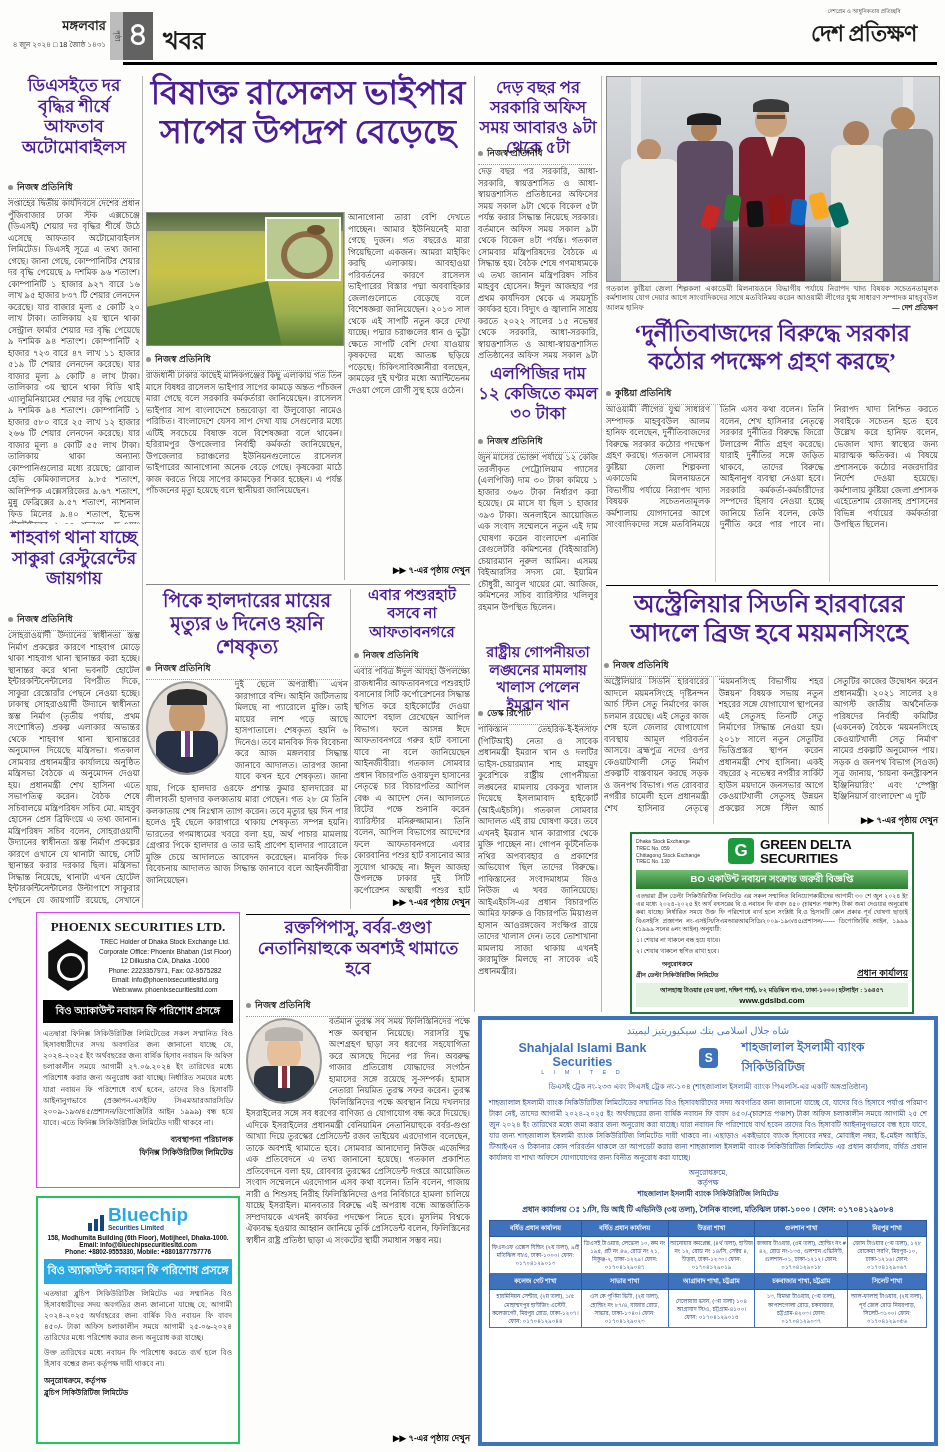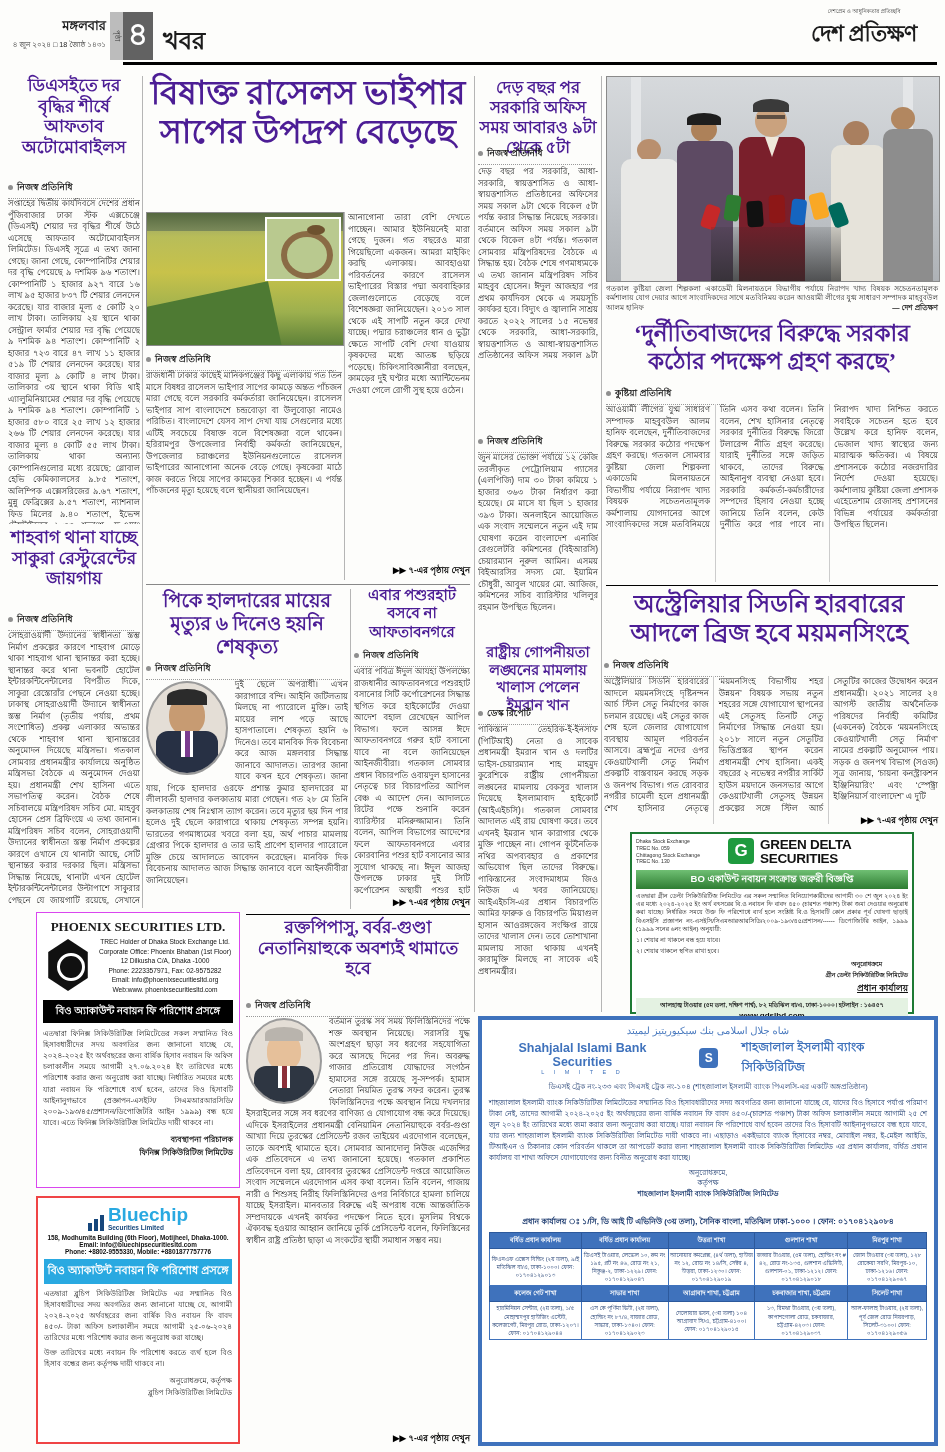--- a/index.html
+++ b/index.html
@@ -142,20 +142,21 @@
 
   <div class="vrule" style="left:474px;top:76px;height:936px;"></div>
 
   <div class="hl" style="left:478px;top:78px;width:120px;font-size:16.5px;">দেড় বছর পর সরকারি অফিস সময় আবারও ৯টা থেকে ৫টা</div>
   <div class="byline" style="left:478px;top:146px;width:114px;">
     <span class="b-dot"></span>
     <span>নিজস্ব প্রতিনিধি</span>
   </div>
   <div class="bt" style="left:478px;top:166px;width:120px;height:194px;">দেড় বছর পর সরকারি, আধা-সরকারি, স্বায়ত্তশাসিত ও আধা-স্বায়ত্তশাসিত প্রতিষ্ঠানের অফিসের সময় সকাল ৯টা থেকে বিকেল ৫টা পর্যন্ত করার সিদ্ধান্ত নিয়েছে সরকার। বর্তমানে অফিস সময় সকাল ৯টা থেকে বিকেল ৪টা পর্যন্ত। গতকাল সোমবার মন্ত্রিপরিষদের বৈঠকে এ সিদ্ধান্ত হয়। বৈঠক শেষে গণমাধ্যমকে এ তথ্য জানান মন্ত্রিপরিষদ সচিব মাহবুব হোসেন। ঈদুল আজহার পর প্রথম কার্যদিবস থেকে এ সময়সূচি কার্যকর হবে। বিদ্যুৎ ও জ্বালানি সাশ্রয় করতে ২০২২ সালের ১৫ নভেম্বর থেকে সরকারি, আধা-সরকারি, স্বায়ত্তশাসিত ও আধা-স্বায়ত্তশাসিত প্রতিষ্ঠানের অফিস সময় সকাল ৯টা থেকে বিকেল ৪টা পর্যন্ত করা হয়েছিল।</div>
 
+  <div class="hl" style="left:478px;top:364px;width:120px;font-size:16.5px;">এলপিজির দাম ১২ কেজিতে কমল ৩০ টাকা</div>
   <div class="byline" style="left:478px;top:434px;width:114px;">
     <span class="b-dot"></span>
     <span>নিজস্ব প্রতিনিধি</span>
   </div>
   <div class="bt" style="left:478px;top:452px;width:120px;height:186px;">জুন মাসের ভোক্তা পর্যায়ে ১২ কেজি তরলীকৃত পেট্রোলিয়াম গ্যাসের (এলপিজি) দাম ৩০ টাকা কমিয়ে ১ হাজার ৩৬৩ টাকা নির্ধারণ করা হয়েছে। মে মাসে যা ছিল ১ হাজার ৩৯৩ টাকা। অনলাইনে আয়োজিত এক সংবাদ সম্মেলনে নতুন এই দাম ঘোষণা করেন বাংলাদেশ এনার্জি রেগুলেটরি কমিশনের (বিইআরসি) চেয়ারম্যান নূরুল আমিন। এসময় বিইআরসির সদস্য মো. ইয়ামিন চৌধুরী, আবুল খায়ের মো. আজিজ, কমিশনের সচিব ব্যারিস্টার খলিলুর রহমান উপস্থিত ছিলেন।</div>
 
   <div class="hl" style="left:478px;top:644px;width:120px;font-size:14.5px;">রাষ্ট্রীয় গোপনীয়তা লঙ্ঘনের মামলায় খালাস পেলেন ইমরান খান</div>
   <div class="byline" style="left:478px;top:706px;width:114px;">
     <span class="b-dot"></span>
     <span>ডেস্ক রিপোর্ট</span>
@@ -225,21 +226,21 @@
       <div style="position:absolute;left:92px;top:0;width:26px;height:26px;background:#1e9a3e;border-radius:4px;color:#fff;font-weight:bold;font-size:17px;display:flex;align-items:center;justify-content:center;">G</div>
       <div style="position:absolute;left:124px;top:0;font-size:13.5px;font-weight:bold;line-height:1.05;color:#111;letter-spacing:-0.3px;">
         <div>GREEN DELTA</div>
         <div>SECURITIES</div>
       </div>
     </div>
     <div class="banner" style="background:linear-gradient(180deg,#6fbf73,#2e7d32);font-size:9.5px;padding:2px 0;margin-top:2px;">BO একাউন্ট নবায়ন সংক্রান্ত জরুরী বিজ্ঞপ্তি</div>
     <div style="font-size:6.1px;line-height:1.35;text-align:justify;margin-top:3px;color:#111;">এতদ্বারা গ্রীন ডেল্টা সিকিউরিটিজ লিমিটেড এর সকল সম্মানিত বিনিয়োগকারীদের আগামী ৩০ শে জুন ২০২৪ ইং এর মধ্যে ২০২৪-২০২৫ ইং অর্থ বৎসরের বি.ও নবায়ন ফি বাবদ ৪৫০ (চারশত পঞ্চাশ) টাকা জমা দেওয়ার অনুরোধ করা যাচ্ছে। নির্ধারিত সময়ে উক্ত ফি পরিশোধে ব্যর্থ হলে সংশ্লিষ্ট বি.ও হিসাবটি কোন প্রকার পূর্ব ঘোষণা ছাড়াই বিএসইসি প্রজ্ঞাপন নং-এসইসি/সিএমআরআরসিডি/২০০৯-১৯৩/৪৫/প্রশাসন/------ ডিপোজিটরি আইন, ১৯৯৯ (১৯৯৯ সনের ৬নং আইন) অনুযায়ী:</div>
     <div style="font-size:6.1px;margin-top:2px;color:#111;">১। শেয়ার না থাকলে বন্ধ হয়ে যাবে।</div>
     <div style="font-size:6.1px;color:#111;">২। শেয়ার থাকলে স্থগিত রাখা হবে।</div>
-    <div style="display:flex;justify-content:space-between;align-items:flex-end;margin-top:2px;flex-direction:column;">
+    <div style="display:flex;justify-content:space-between;align-items:flex-end;margin-top:2px;">
       <div style="font-size:6.1px;font-weight:bold;text-align:center;color:#111;">
         <div>অনুরোধক্রমে</div>
         <div>গ্রীন ডেল্টা সিকিউরিটিজ লিমিটেড</div>
       </div>
       <div style="font-size:9px;font-weight:bold;text-decoration:underline;color:#111;">প্রধান কার্যালয়</div>
     </div>
     <div style="background:#e4f2e2;margin-top:2px;padding:2px;text-align:center;">
       <div style="font-size:6.1px;font-weight:bold;color:#111;">আলহাজ্ব টাওয়ার (৫ম তলা, দক্ষিণ পার্শ্ব), ৮২ মতিঝিল বা/এ, ঢাকা-১০০০। হটলাইন : ১৬৪৫৭</div>
       <div style="font-size:8px;font-weight:bold;color:#111;">www.gdslbd.com</div>
     </div>
@@ -261,39 +262,39 @@
       </div>
     </div>
     <div class="banner" style="background:#000;font-size:10px;padding:3px 0;margin-top:5px;">বিও অ্যাকাউন্ট নবায়ন ফি পরিশোধ প্রসঙ্গে</div>
     <div style="font-size:7.4px;line-height:1.5;text-align:justify;margin-top:5px;color:#111;">এতদ্বারা ফিনিক্স সিকিউরিটিজ লিমিটেডের সকল সম্মানিত বিও হিসাবধারীদের সদয় অবগতির জন্য জানানো যাচ্ছে যে, ২০২৪-২০২৫ ইং অর্থবছরের জন্য বার্ষিক হিসাব নবায়ন ফি অফিস চলাকালীন সময়ে আগামী ২৭.০৬.২০২৪ ইং তারিখের মধ্যে পরিশোধ করার জন্য অনুরোধ করা যাচ্ছে। নির্ধারিত সময়ের মধ্যে যারা নবায়ন ফি পরিশোধে ব্যর্থ হবেন, তাদের বিও হিসাবটি আইনানুগভাবে (প্রজ্ঞাপন-এসইসি/ সিএমআরআরসিডি/ ২০০৯-১৯৩/৪৫/প্রশাসন/ডিপোজিটরি আইন ১৯৯৯) বন্ধ হয়ে যাবে। এতে ফিনিক্স সিকিউরিটিজ লিমিটেড দায়ী থাকবে না।</div>
     <div style="text-align:right;font-size:7.8px;font-weight:bold;margin-top:5px;color:#111;">
       <div>ব্যবস্থাপনা পরিচালক</div>
       <div>ফিনিক্স সিকিউরিটিজ লিমিটেড</div>
     </div>
   </div>
 
-  <div class="ad" style="left:36px;top:1196px;width:204px;height:248px;border:2px solid #ef4444;padding:6px;">
+  <div class="ad" style="left:36px;top:1196px;width:204px;height:248px;border:2px solid #22c55e;padding:6px;">
     <div style="display:flex;justify-content:center;align-items:flex-end;gap:4px;">
       <div style="display:flex;align-items:flex-end;gap:2px;">
         <div style="width:4px;height:8px;background:#16477c;"></div>
         <div style="width:4px;height:12px;background:#16477c;"></div>
         <div style="width:4px;height:16px;background:#16477c;"></div>
       </div>
       <div>
         <span style="font-size:19px;font-weight:bold;color:#29a9e1;">Bluechip</span>
         <div style="font-size:6.5px;font-weight:bold;color:#16477c;margin-top:-2px;">Securities Limited</div>
       </div>
     </div>
     <div style="font-size:6.4px;font-weight:bold;text-align:center;margin-top:3px;color:#111;">158, Modhumita Building (6th Floor), Motijheel, Dhaka-1000.</div>
     <div style="font-size:6.4px;font-weight:bold;text-align:center;color:#111;">Email: info@bluechipsecuritiesltd.com</div>
     <div style="font-size:6.4px;font-weight:bold;text-align:center;color:#111;">Phone: +8802-9555330, Mobile: +8801877757776</div>
     <div class="banner" style="background:#29a9e1;font-size:11px;padding:3px 0;margin-top:4px;">বিও অ্যাকাউন্ট নবায়ন ফি পরিশোধ প্রসঙ্গে</div>
     <div style="font-size:7.3px;line-height:1.5;text-align:justify;margin-top:5px;color:#111;">এতদ্বারা ব্লুচিপ সিকিউরিটিজ লিমিটেড এর সম্মানিত বিও হিসাবধারীদের সদয় অবগতির জন্য জানানো যাচ্ছে যে, আগামী ২০২৪-২০২৫ অর্থবছরের জন্য বার্ষিক বিও নবায়ন ফি বাবদ ৪৫০/- টাকা অফিস চলাকালীন সময়ে আগামী ২৫-০৬-২০২৪ তারিখের মধ্যে পরিশোধ করার জন্য অনুরোধ করা যাচ্ছে।</div>
     <div style="font-size:7.3px;line-height:1.5;text-align:justify;margin-top:4px;color:#111;">উক্ত তারিখের মধ্যে নবায়ন ফি পরিশোধ করতে ব্যর্থ হলে বিও হিসাব বন্ধের জন্য কর্তৃপক্ষ দায়ী থাকবে না।</div>
-    <div style="text-align:right;font-size:7.3px;font-weight:normal;margin-top:5px;color:#111;">
+    <div style="text-align:left;font-size:7.3px;font-weight:bold;margin-top:5px;color:#111;">
       <div>অনুরোধক্রমে, কর্তৃপক্ষ</div>
       <div>ব্লুচিপ সিকিউরিটিজ লিমিটেড</div>
     </div>
   </div>
 
   <div class="ad" style="left:478px;top:1016px;width:460px;height:430px;border:4px solid #3f72bc;padding:5px 7px;color:#16356b;">
     <div style="font-size:10px;text-align:center;color:#4a7abf;">شاه جلال اسلامى بنك سيكيوريتيز ليميتد</div>
     <div style="display:flex;justify-content:center;align-items:center;gap:23px;margin-top:2px;">
       <div style="text-align:center;">
         <div style="font-size:12.5px;font-weight:bold;color:#3f72bc;">Shahjalal Islami Bank Securities</div>
@@ -302,21 +303,21 @@
       <div style="width:20px;height:20px;background:#3f72bc;border-radius:4px;color:#fff;font-weight:bold;font-size:12px;display:flex;align-items:center;justify-content:center;">S</div>
       <div style="font-size:12px;font-weight:bold;color:#3f72bc;">শাহজালাল ইসলামী ব্যাংক সিকিউরিটিজ</div>
     </div>
     <div style="font-size:7.3px;text-align:center;margin-top:3px;">ডিএসই ট্রেক নং-২৩৩ এবং সিএসই ট্রেক নং-১০৪ (শাহজালাল ইসলামী ব্যাংক পিএলসি-এর একটি অঙ্গপ্রতিষ্ঠান)</div>
     <div style="font-size:7.2px;line-height:1.52;text-align:justify;margin-top:5px;">শাহজালাল ইসলামী ব্যাংক সিকিউরিটিজ লিমিটেডের সম্মানিত বিও হিসাবধারীদের সদয় অবগতির জন্য জানানো যাচ্ছে যে, যাদের বিও হিসাবে পর্যাপ্ত পরিমাণ টাকা নেই, তাদের আগামী ২০২৪-২০২৫ ইং অর্থবছরের জন্য বার্ষিক নবায়ন ফি বাবদ ৪৫০/-(চারশত পঞ্চাশ) টাকা অফিস চলাকালীন সময়ে আগামী ২৫ শে জুন ২০২৪ ইং তারিখের মধ্যে জমা করার জন্য অনুরোধ করা যাচ্ছে। যারা নবায়ন ফি পরিশোধে ব্যর্থ হবেন তাদের বিও হিসাবটি আইনানুগভাবে বন্ধ হয়ে যাবে, যার জন্য শাহজালাল ইসলামী ব্যাংক সিকিউরিটিজ লিমিটেড দায়ী থাকবে না। এছাড়াও একইভাবে ব্যাংক হিসাবের নম্বর, মোবাইল নম্বর, ই-মেইল আইডি, টিআইএন ও ঠিকানার কোন পরিবর্তন থাকলে তা আপডেট করার জন্য শাহজালাল ইসলামী ব্যাংক সিকিউরিটিজ লিমিটেড এর প্রধান কার্যালয়, বর্ধিত প্রধান কার্যালয় বা শাখা অফিসে যোগাযোগের জন্য বিনীত অনুরোধ করা যাচ্ছে।</div>
     <div style="text-align:center;font-size:7.2px;margin-top:4px;line-height:1.5;">
       <div>অনুরোধক্রমে,</div>
       <div>কর্তৃপক্ষ</div>
       <div style="font-weight:bold;">শাহজালাল ইসলামী ব্যাংক সিকিউরিটিজ লিমিটেড</div>
     </div>
-    <div style="font-size:7.8px;font-weight:bold;text-align:center;margin-top:15px;">প্রধান কার্যালয় ঃ ১/সি, ডি আই টি এভিনিউ (৩য় তলা), সৈনিক বাংলা, মতিঝিল ঢাকা-১০০০ । ফোন: ০১৭০৪১২৯০৮৪</div>
+    <div style="font-size:7.8px;font-weight:bold;text-align:center;margin-top:3px;">প্রধান কার্যালয় ঃ ১/সি, ডি আই টি এভিনিউ (৩য় তলা), সৈনিক বাংলা, মতিঝিল ঢাকা-১০০০ । ফোন: ০১৭০৪১২৯০৮৪</div>
     <table class="br" style="margin-top:4px;">
       <tbody>
           <tr>
         <th>বর্ধিত প্রধান কার্যালয়</th>
         <th>বর্ধিত প্রধান কার্যালয়</th>
         <th>উত্তরা শাখা</th>
         <th>গুলশান শাখা</th>
         <th>মিরপুর শাখা</th>
       </tr>
       <tr>

